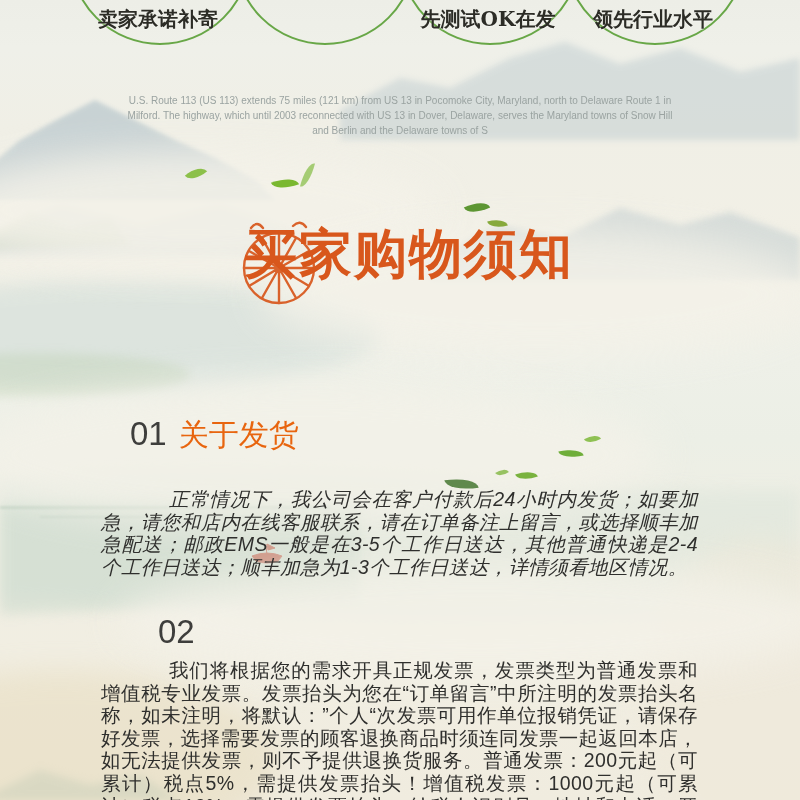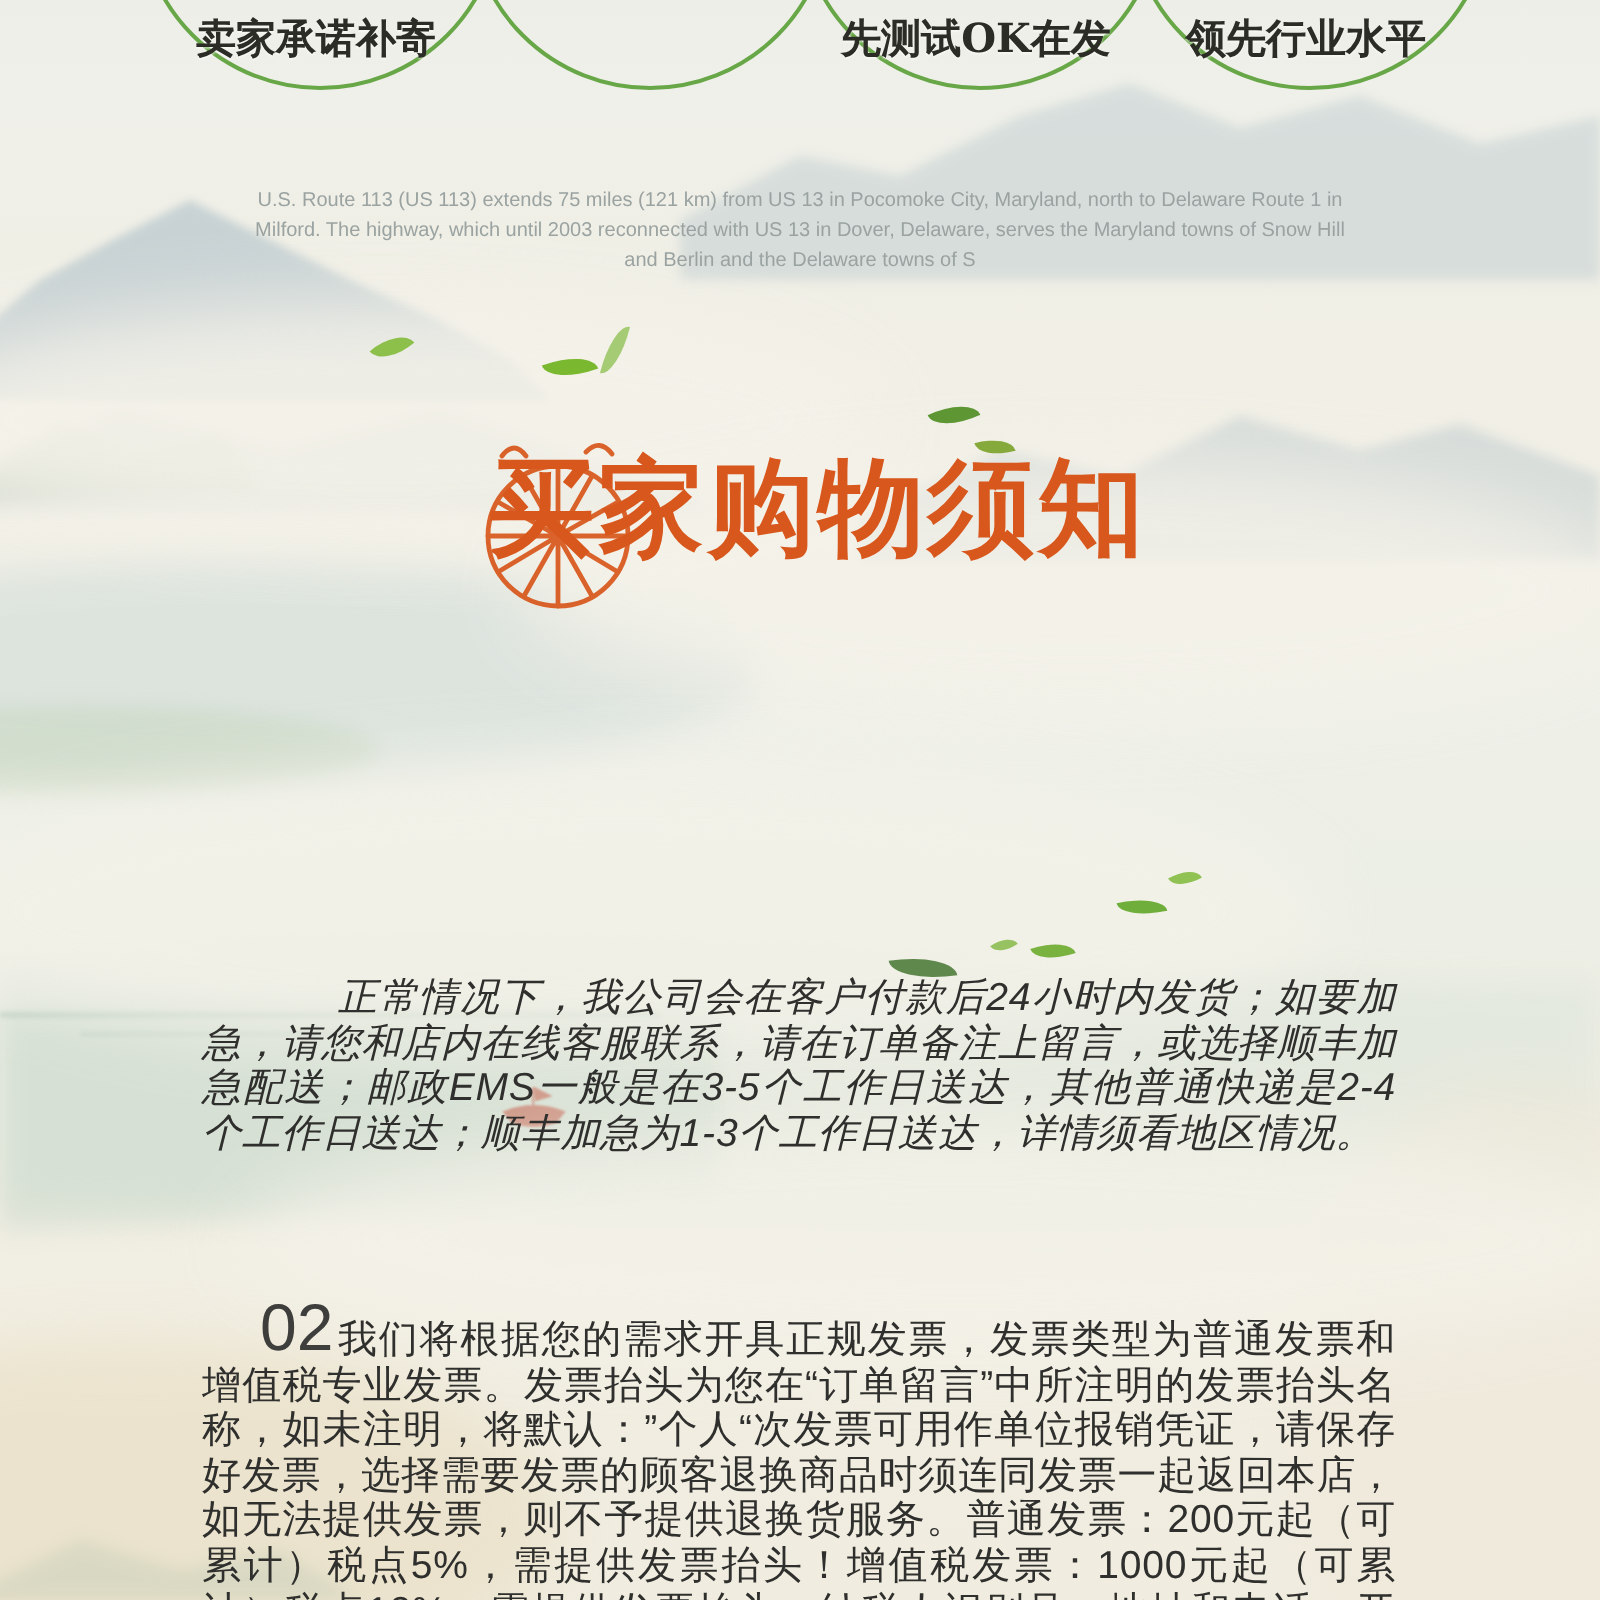--- a/index.html
+++ b/index.html
@@ -41,21 +41,21 @@
   .l4 { left:465px; top:202px; width:24px; height:11px; background:#5d9633; transform:rotate(-25deg); }
   .l5 { left:488px; top:219px; width:19px; height:9px;  background:#86a93c; transform:rotate(-15deg); }
   .l6 { left:585px; top:435px; width:15px; height:8px;  background:#8fc153; transform:rotate(-30deg); }
   .l7 { left:559px; top:449px; width:24px; height:9px;  background:#6fae3a; transform:rotate(-12deg); }
   .l8 { left:516px; top:471px; width:21px; height:9px;  background:#79b23e; transform:rotate(-18deg); }
   .l9 { left:496px; top:469px; width:12px; height:7px;  background:#97c261; transform:rotate(-35deg); }
   .l10{ left:445px; top:478px; width:33px; height:12px; background:#4f7d3b; transform:rotate(-8deg); opacity:.9; }
 
   .section-heading { position:absolute; left:130px; z-index:3; display:flex;
     align-items:baseline; gap:12px; }
-  .sh1 { top:415px; } .sh2 { top:645px; }
+  .sh1 { top:415px; } .sh2 { top:613px;margin-left:28px; }
   .section-number { font-size:33px; color:#3e3e3c; }
   .section-title  { font-size:30px; color:#e8650f; }
 
   .section-body { position:absolute; left:101px; width:597px; z-index:3;
     font-size:19.5px; line-height:22.6px; letter-spacing:.4px; color:#2f2f2d;
     text-indent:68px; text-align:justify; }
   .sb1 { top:488px;font-style:italic; } .sb2 { top:659px; }
 </style>
 </head>
 <body>
@@ -118,20 +118,24 @@
   <svg class="ornament" width="92" height="92" viewBox="0 0 92 92">
     <g stroke="#d8571c" stroke-width="2.4" fill="none" opacity="0.92" stroke-linecap="round">
       <circle cx="46" cy="50" r="35"></circle>
       <path d="M46,50 L46,15 M46,50 L76,33 M46,50 L81,50 M46,50 L76,68 M46,50 L46,85 M46,50 L16,68 M46,50 L11,50 M46,50 L16,33 M46,50 L63,20 M46,50 L29,20 M46,50 L63,80 M46,50 L29,80"></path>
       <path d="M18,10 Q24,2 30,10 M60,8 Q67,1 73,9"></path>
     </g>
   </svg>
 
   <div class="main-title">买家购物须知</div>
 
+  <div class="section-heading sh1">
+    <span class="section-number">01</span>
+    <span class="section-title">关于发货</span>
+  </div>
   <div class="section-body sb1">正常情况下，我公司会在客户付款后24小时内发货；如要加急，请您和店内在线客服联系，请在订单备注上留言，或选择顺丰加急配送；邮政EMS一般是在3-5个工作日送达，其他普通快递是2-4个工作日送达；顺丰加急为1-3个工作日送达，详情须看地区情况。</div>
 
   <div class="section-heading sh2">
     <span class="section-number">02</span>
   </div>
   <div class="section-body sb2">我们将根据您的需求开具正规发票，发票类型为普通发票和增值税专业发票。发票抬头为您在“订单留言”中所注明的发票抬头名称，如未注明，将默认：”个人“次发票可用作单位报销凭证，请保存好发票，选择需要发票的顾客退换商品时须连同发票一起返回本店，如无法提供发票，则不予提供退换货服务。普通发票：200元起（可累计）税点5%，需提供发票抬头！增值税发票：1000元起（可累计）税点12%，需提供发票抬头，纳税人识别号，地址和电话，开户行及账号</div>
 
 </div>
 
 </body></html>

